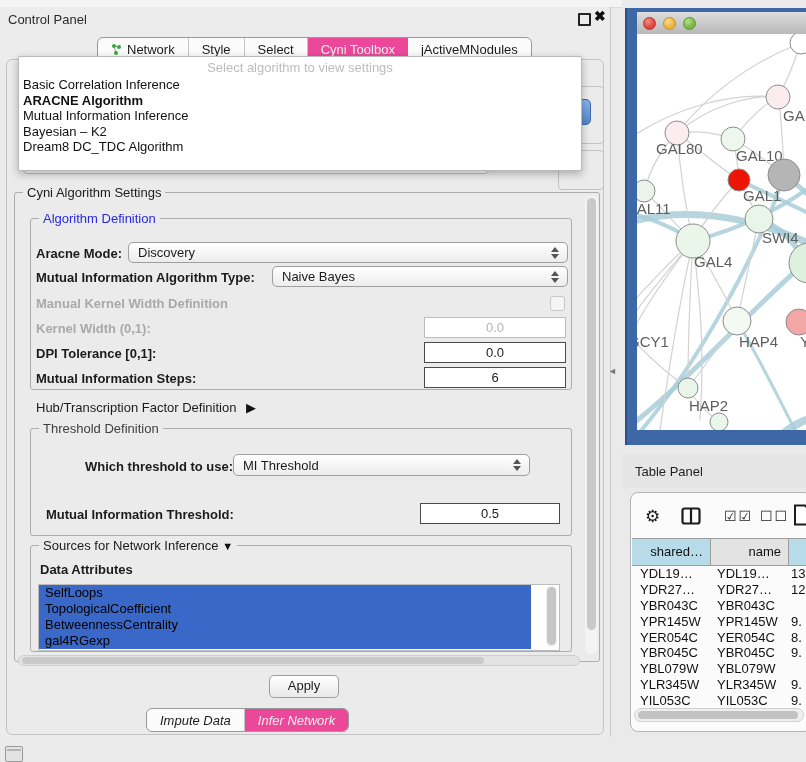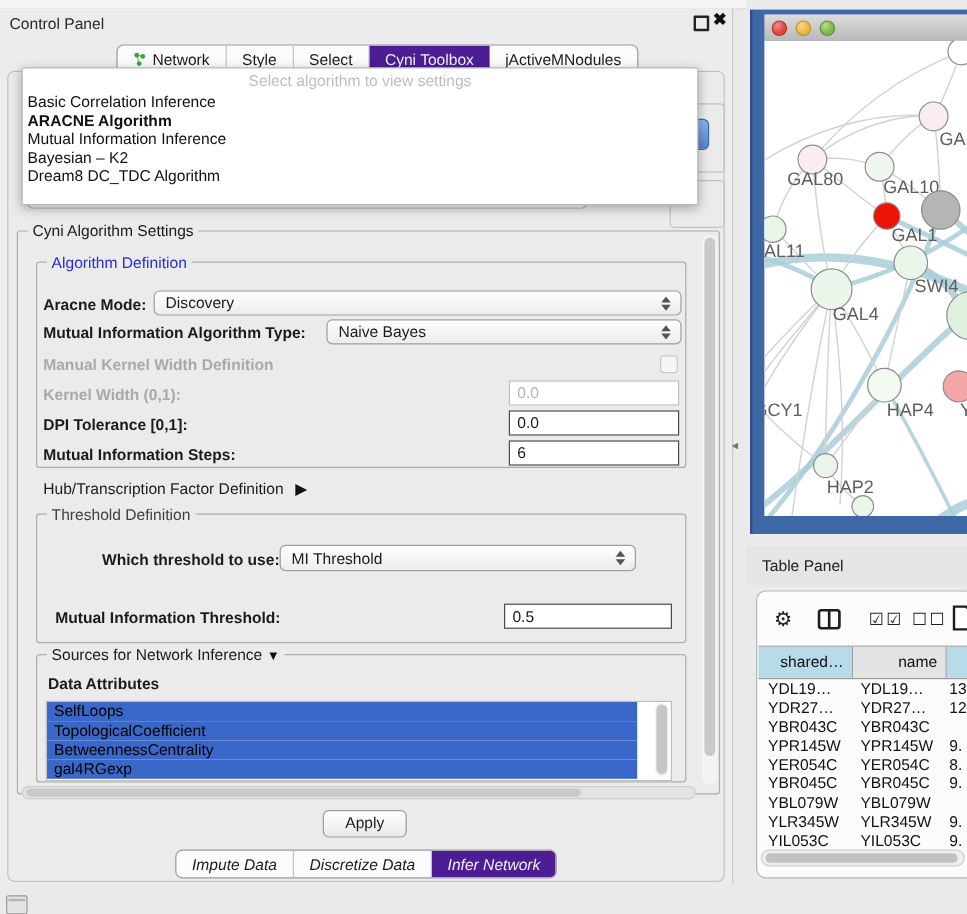--- a/index.html
+++ b/index.html
@@ -14,21 +14,21 @@
   .cp{left:0;top:7px;width:610px;height:730px;background:#ececec;border-right:1px solid #c9c9c9;}
   .cp-title{left:8px;top:12px;font-size:13px;color:#2a2a2a;}
   .cp-float{left:578px;top:13px;width:9px;height:9px;border:2px solid #222;border-radius:1px;background:transparent;}
   .cp-close{left:594px;top:8px;font-size:14px;font-weight:bold;color:#111;}
   .cp-inner{left:6px;top:59px;width:596px;height:674px;border:1px solid #c3c3c3;border-radius:6px;background:#ebebeb;}
 
   
   .tabstrip{display:flex;align-items:stretch;height:22px;border:1px solid #9a9a9a;border-radius:6px;background:#fbfbfb;overflow:hidden;z-index:5;}
   .tab{display:flex;align-items:center;gap:5px;padding:0 13px;font-size:13px;color:#1b1b1b;border-right:1px solid #c4c4c4;}
   .tab:last-child{border-right:none;}
-  .tab.sel{background:#4c1d95;color:#efefef;border-right:none;}
+  .tab.sel{background:#ec4899;color:#efefef;border-right:none;}
   .topstrip-pos{left:97px;top:37px;}
   .botstrip-pos{left:146px;top:708px;font-style:italic;}
 
   
   .dropdown{left:18px;top:56px;width:562px;height:113px;background:#ffffff;border:1px solid #b9b9b9;
             border-radius:2px;box-shadow:0 3px 9px rgba(0,0,0,.28);z-index:10;overflow:hidden;}
   .dd-placeholder{text-align:center;color:#bdbdbd;padding-top:3px;height:17px;}
   .dd-item{padding-left:4px;line-height:15.5px;font-size:13px;color:#111;}
   .dd-bold{font-weight:bold;}
 
@@ -51,21 +51,21 @@
   .dis{color:#a9a9a9;}
 
   .combo{display:flex;align-items:center;border:1px solid #9f9f9f;border-radius:5px;
          background:linear-gradient(#ffffff,#ececec);padding-left:9px;box-sizing:border-box;font-size:13px;}
   .combo .val{flex:1;}
   .spin{width:16px;display:flex;flex-direction:column;align-items:center;gap:2px;margin-right:4px;}
   .spin i{display:block;width:0;height:0;border-left:4px solid transparent;border-right:4px solid transparent;}
   .spin .up{border-bottom:5px solid #555;}
   .spin .dn{border-top:5px solid #555;}
 
-  .field{border:1px solid #4a4a4a;background:#fff;text-align:left;padding:0 6px;box-sizing:border-box;font-size:13px;line-height:19px;}
+  .field{border:1px solid #4a4a4a;background:#fff;text-align:center;padding:0 6px;box-sizing:border-box;font-size:13px;line-height:19px;}
   .field.dim{border:1px solid #bdbdbd;color:#b4b4b4;}
   .chk{width:13px;height:13px;border:1px solid #c9c9c9;border-radius:3px;background:#f5f5f5;}
 
   .tri-right{display:inline-block;color:#111;font-size:13px;}
   .tri-down{display:inline-block;color:#111;font-size:11px;}
 
   .attr-listbox{left:38px;top:584px;width:520px;height:65px;background:#fff;border:1px solid #bdbdbd;overflow:hidden;}
   .attr-row{height:16px;line-height:16px;background:#3a68c8;color:#000000;padding-left:6px;width:492px;box-sizing:border-box;}
   .attr-vscroll{left:546px;top:586px;width:11px;height:61px;background:#f2f2f2;border-radius:5px;}
   .attr-vthumb{position:absolute;left:1px;top:1px;width:9px;height:58px;background:#c6c6c6;border-radius:5px;}
@@ -238,23 +238,20 @@
       <span class="attr-vthumb"></span>
     </div>
   <div class="abs set-hscroll">
       <span class="set-hthumb"></span>
     </div>
 
   <div class="abs apply-btn">Apply</div>
   <div class="abs tabstrip botstrip-pos">
     <div class="tab">
         <span>Impute Data</span>
-      </div>
-    <div class="tab">
-        <span>Discretize Data</span>
       </div>
     <div class="tab sel">
         <span>Infer Network</span>
       </div>
   </div>
 
   <div class="abs mini-icon"></div>
   <div class="abs splitter-arrow">◄</div>
 
   <div class="abs net-frame"></div>

